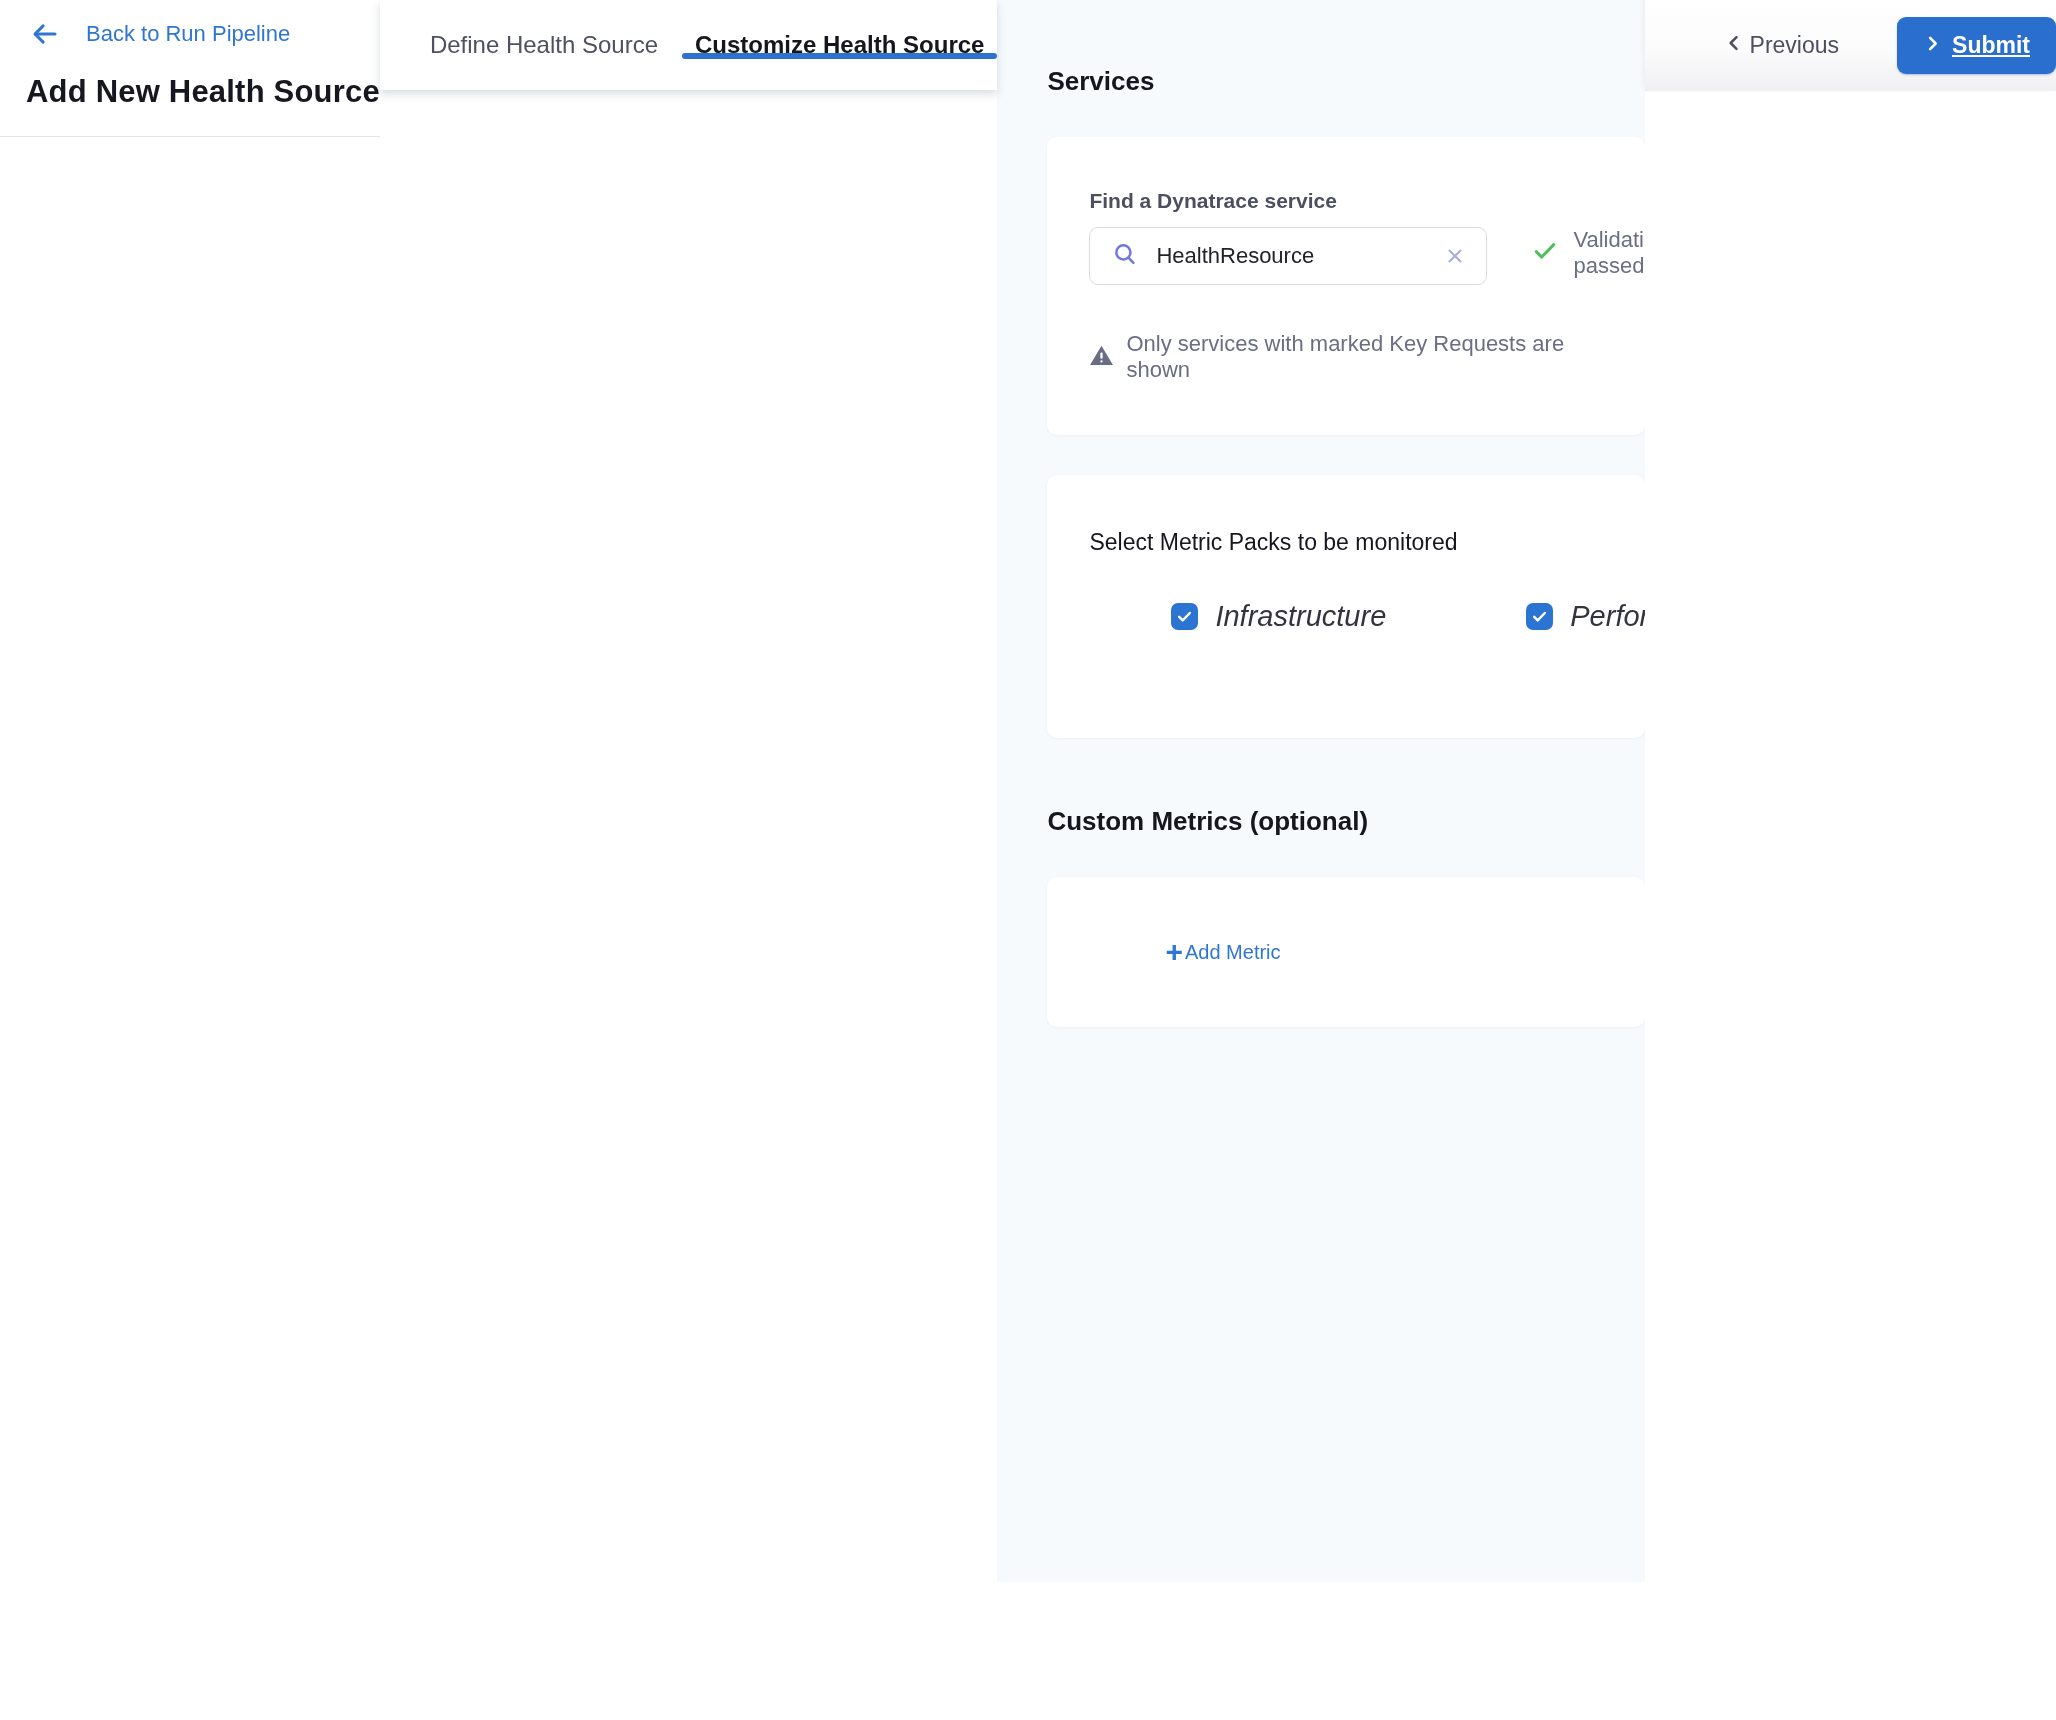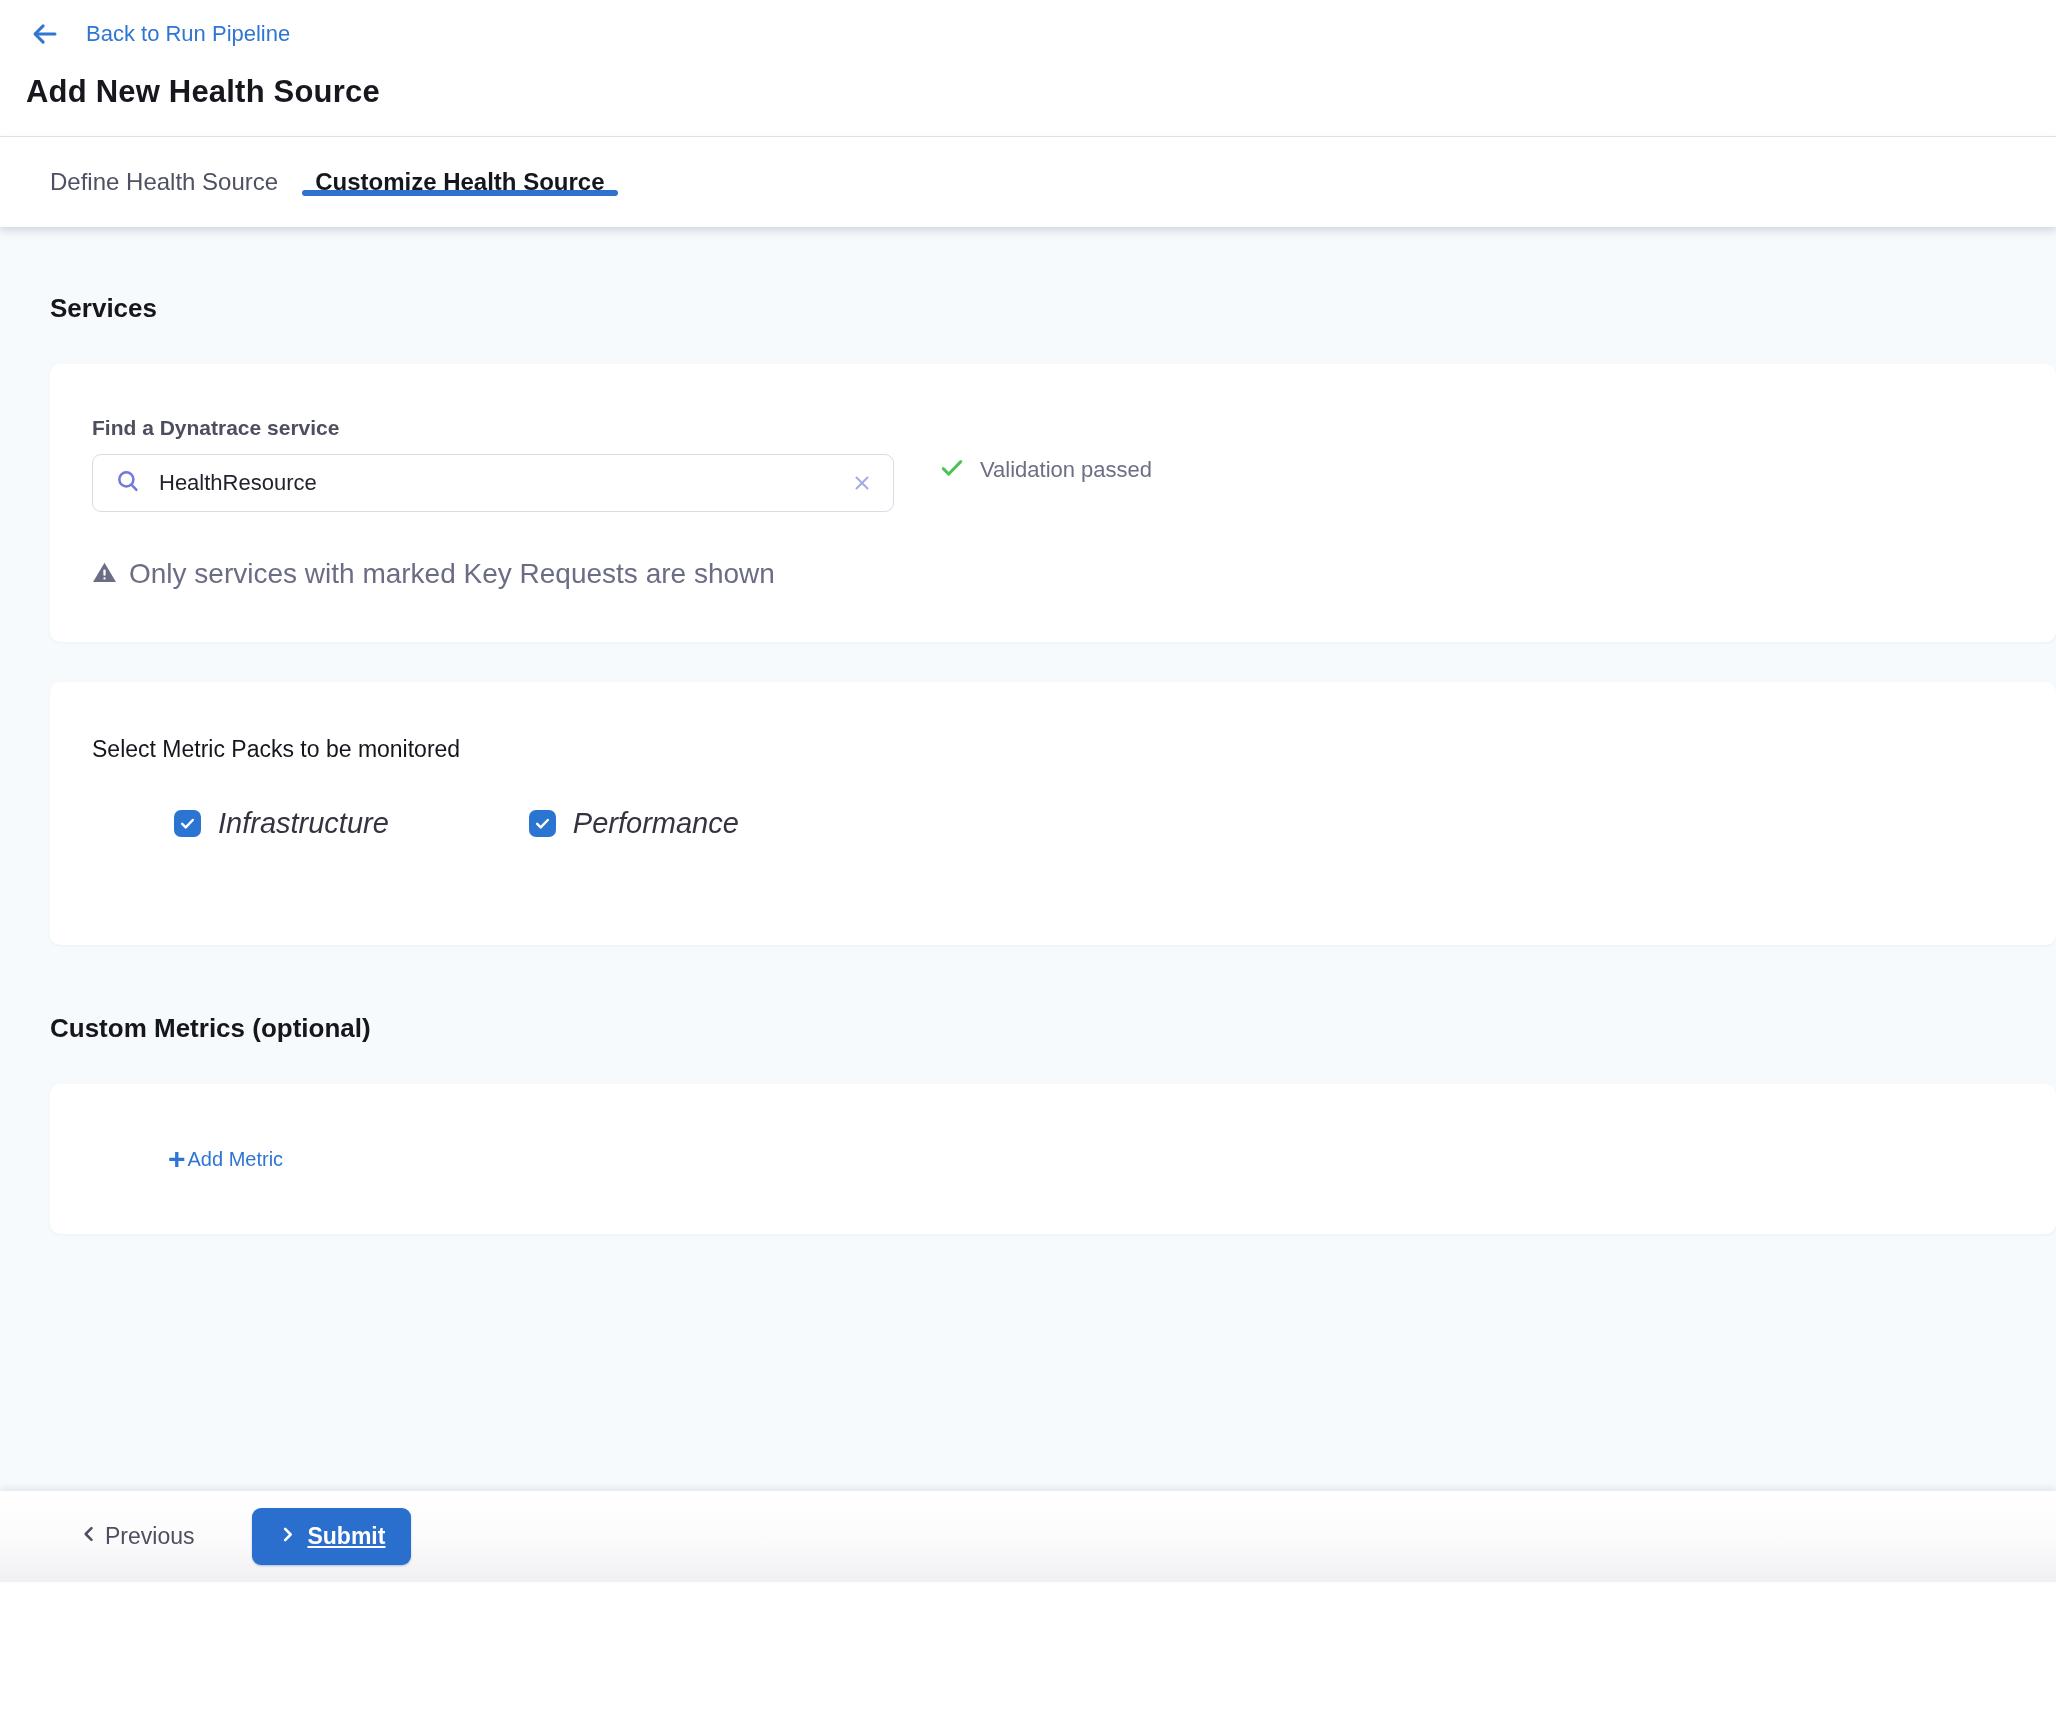--- a/index.html
+++ b/index.html
@@ -3,21 +3,21 @@
 <meta charset="utf-8">
 <style>
   * { margin: 0; padding: 0; box-sizing: border-box; }
   html, body { width: 2056px; height: 1720px; }
   body {
     font-family: "Liberation Sans", "DejaVu Sans", sans-serif;
     background: #ffffff;
     color: #1b1b26;
     overflow: hidden;
   }
-  .page { width: 2056px; height: 1582px; display: flex; flex-direction: column; }
+  .page { width: 2056px; height: 1582px; display: flex; }
 
   
   .header { background: #ffffff; padding: 16px 0 0 0; }
   .back-row {
     display: flex; align-items: center; gap: 26px;
     padding-left: 30px; height: 36px; cursor: pointer; width: fit-content;
   }
   .back-row svg { display: block; }
   .back-link {
     color: #2f76d2; font-size: 22px; font-weight: 500; text-decoration: none;
@@ -79,21 +79,21 @@
     flex: 1; border: none; outline: none; background: transparent;
     font-family: inherit; font-size: 22px; color: #22222c;
     margin-left: 18px; min-width: 0;
   }
   .clear-x { cursor: pointer; display: flex; align-items: center; }
 
   .validation { display: flex; align-items: center; gap: 14px; margin-left: 44px; }
   .validation-text { font-size: 22px; color: #6c6e84; }
 
   .warning-row { display: flex; align-items: center; gap: 12px; margin-top: 46px; }
-  .warning-text { font-size: 28px; color: #6b6d85; }
+  .warning-text { font-size: 22px; color: #6b6d85; }
 
   .select-label { font-size: 23px; font-weight: 400; color: #16161e; }
   .checkbox-row { display: flex; align-items: center; gap: 140px; margin-top: 44px; padding-left: 82px; }
   .checkbox-item { display: flex; align-items: center; gap: 17px; cursor: pointer; }
   .checkbox {
     width: 27px; height: 27px; border-radius: 7px; background: #2b74d2;
     display: flex; align-items: center; justify-content: center;
   }
   .checkbox-label { font-size: 29px; color: #33343f; font-style: italic; }
 

